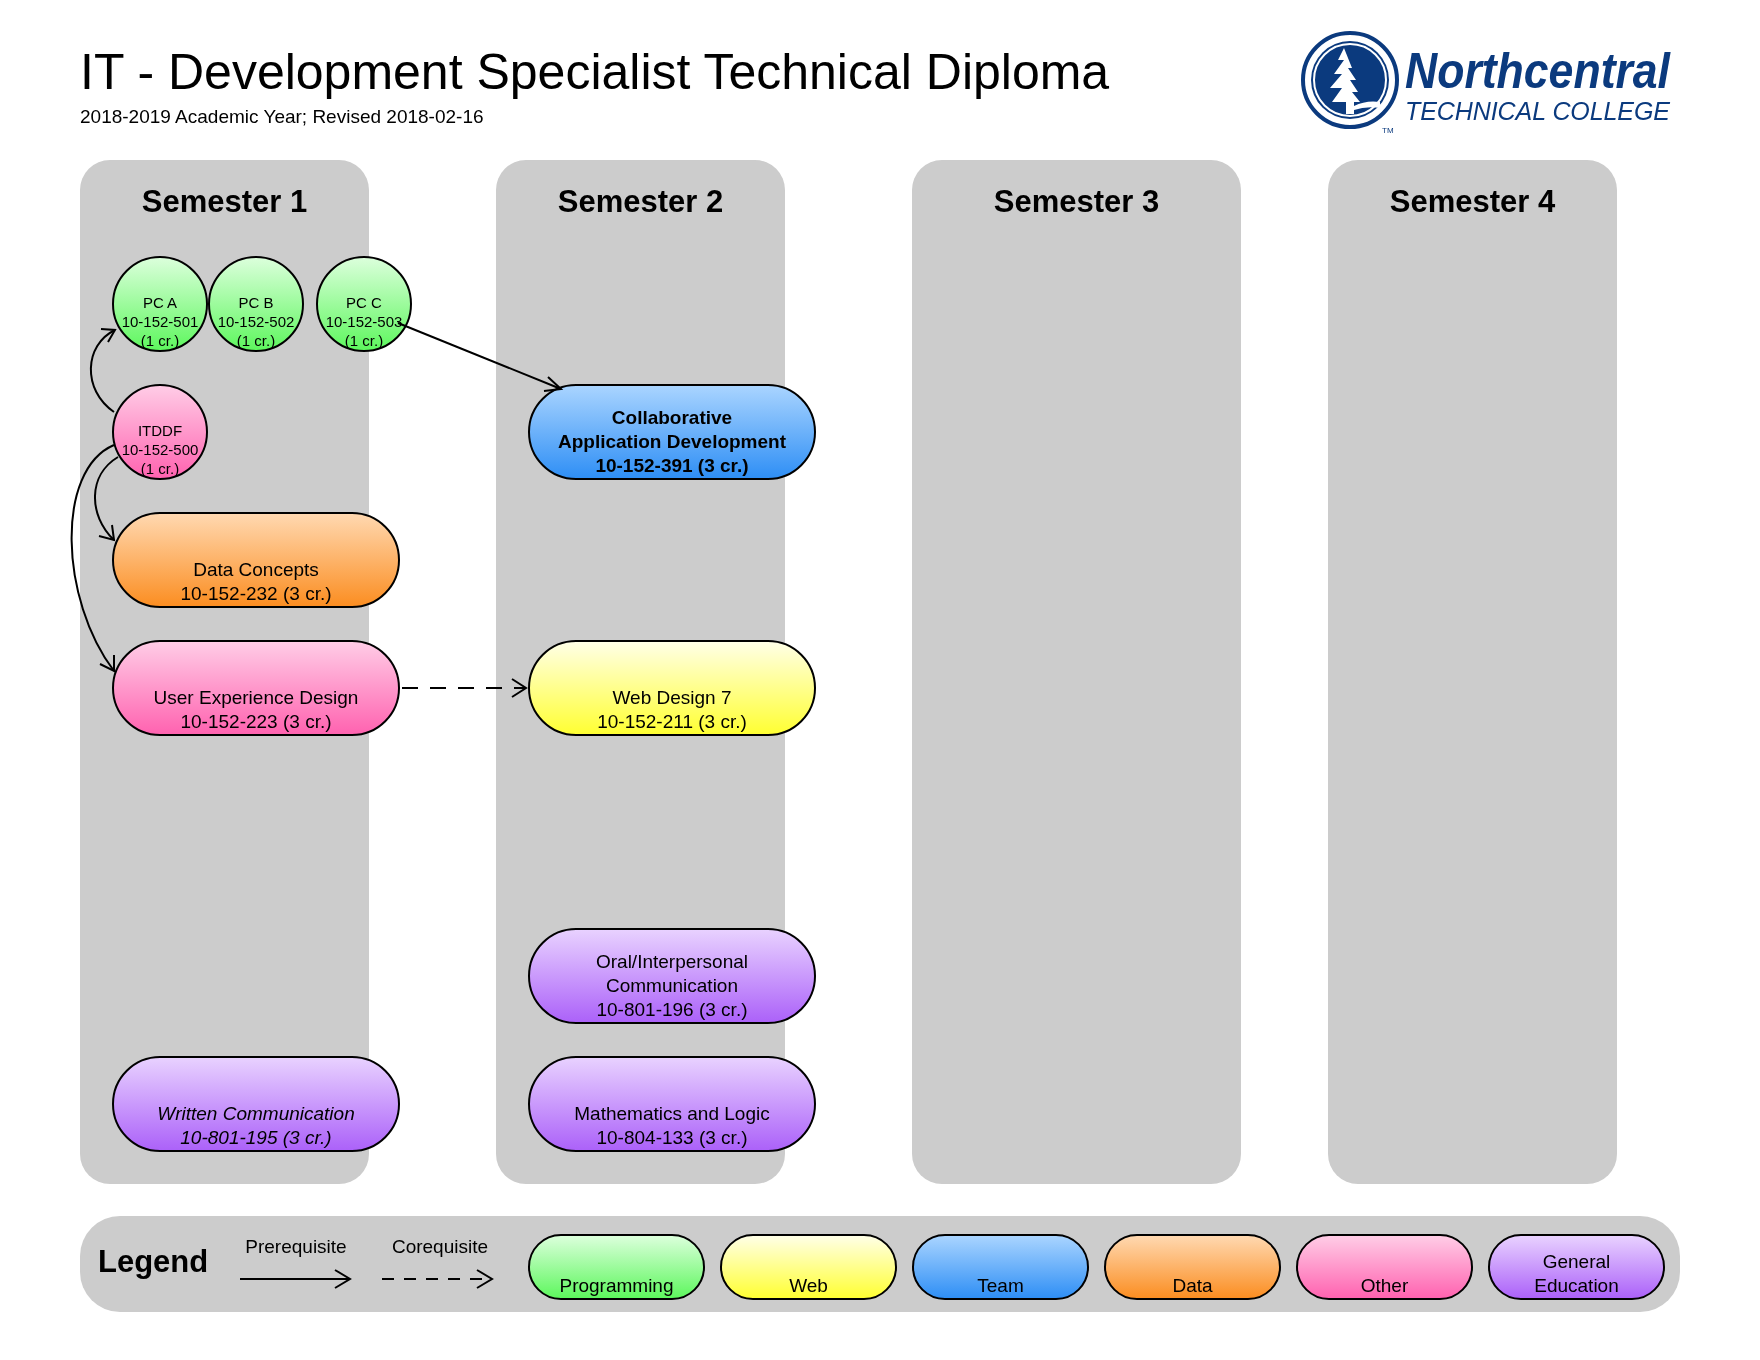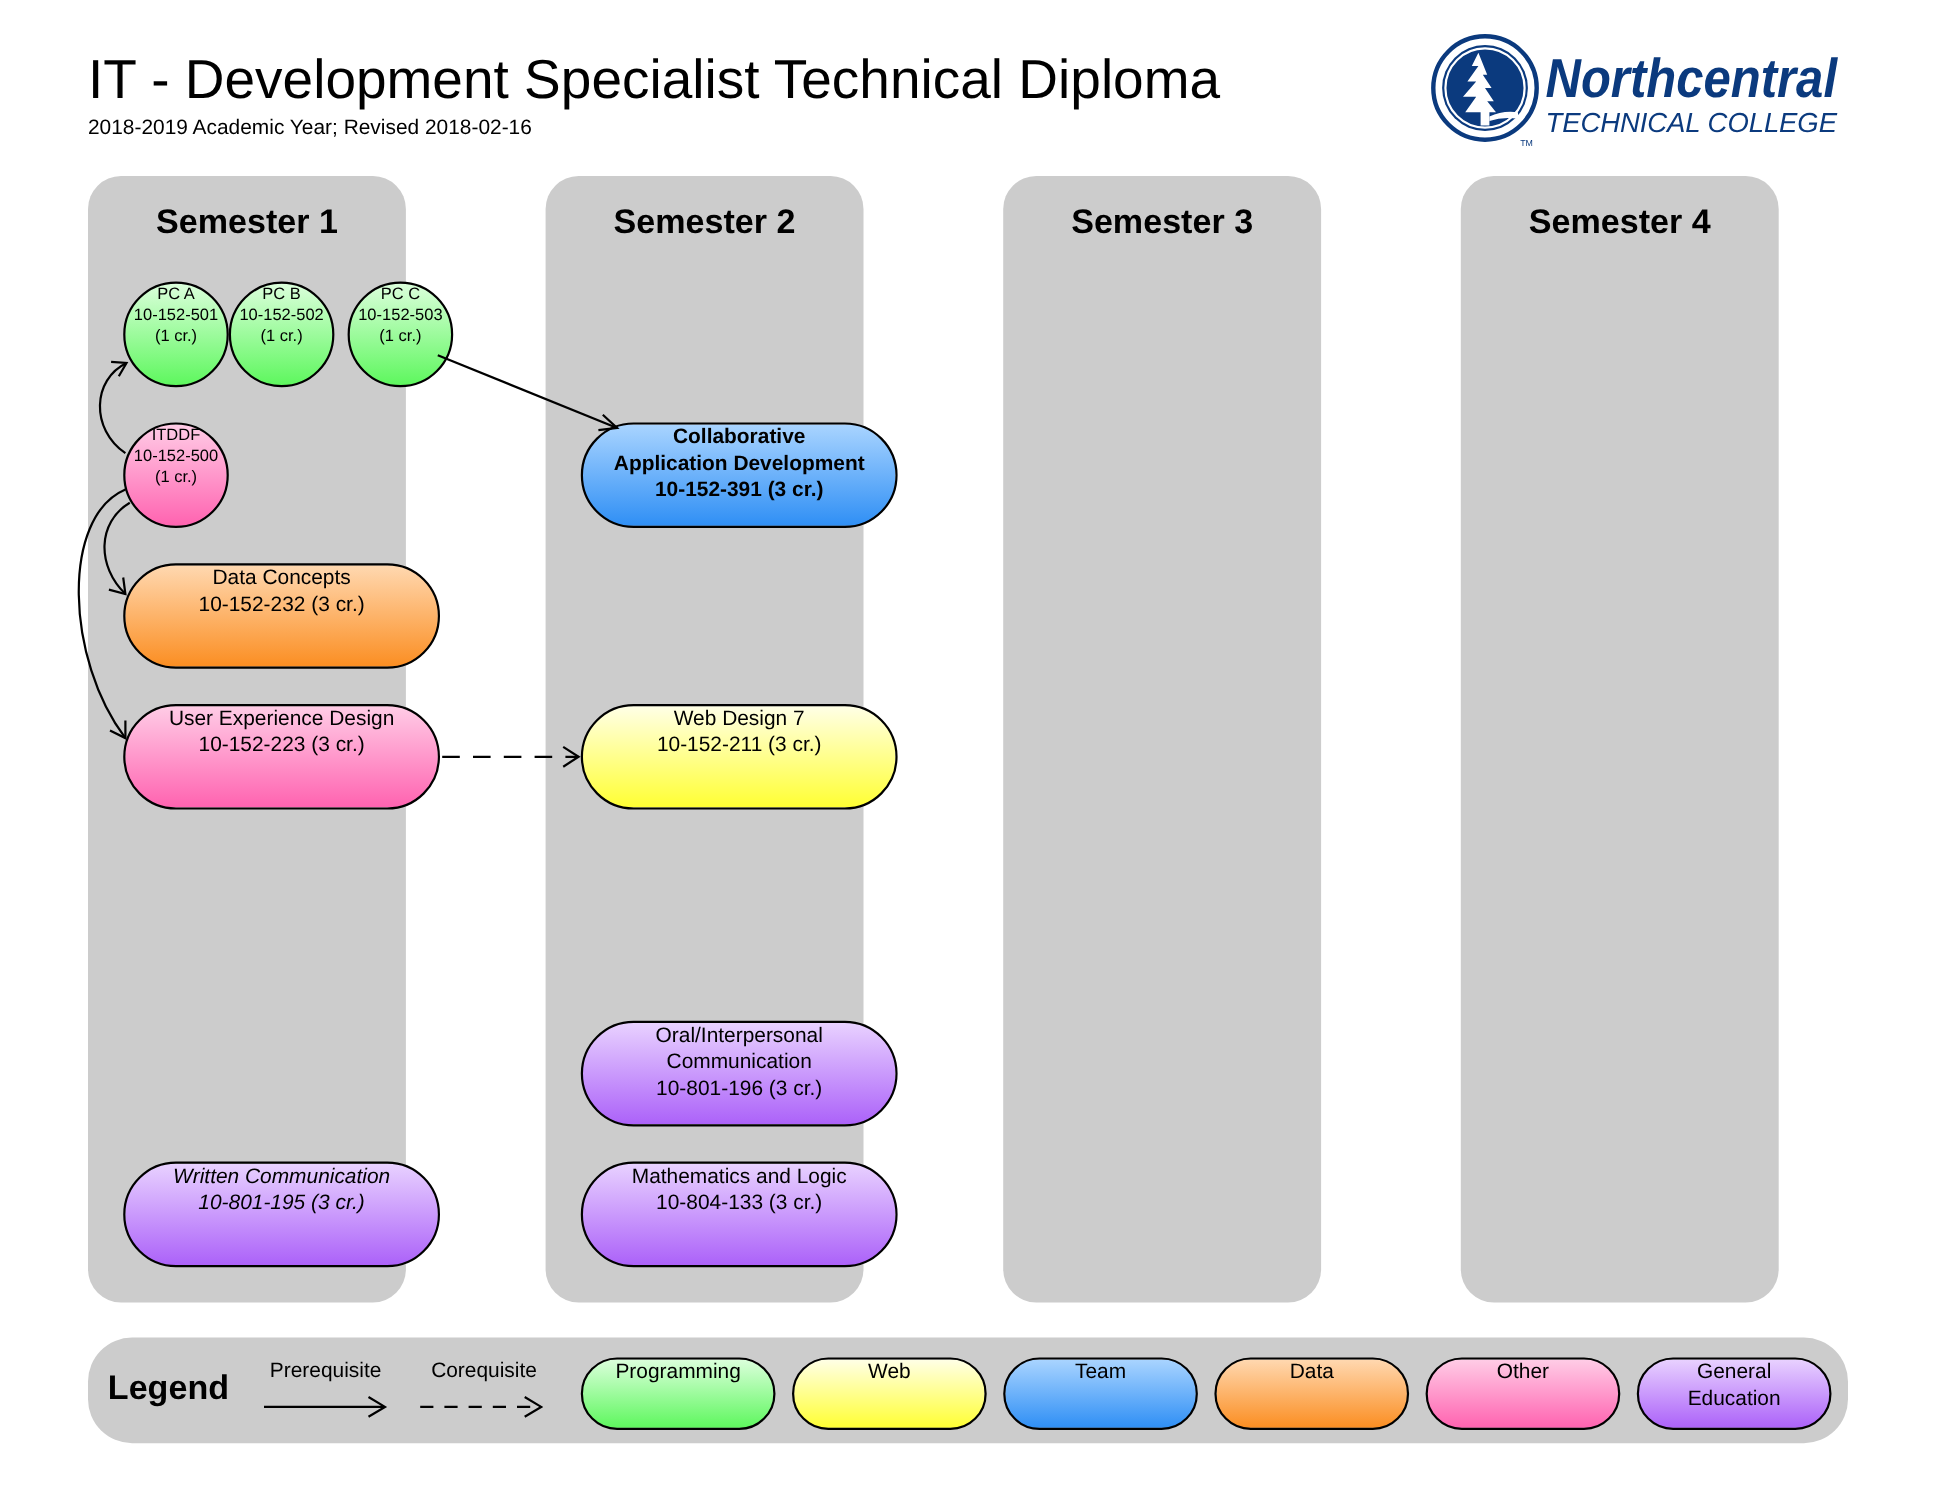--- a/index.html
+++ b/index.html
@@ -3,21 +3,21 @@
 <meta charset="utf-8">
 <style>
   html, body { margin:0; padding:0; background:#ffffff; }
   body { width:1760px; height:1360px; position:relative; overflow:hidden;
          font-family:"Liberation Sans", sans-serif; color:#000; }
   .title { position:absolute; left:80px; top:42px; font-size:50px; line-height:60px; white-space:nowrap; }
   .subtitle { position:absolute; left:80px; top:105px; font-size:19px; line-height:24px; white-space:nowrap; }
   .logo { position:absolute; left:1300px; top:30px; width:390px; height:106px; }
   .panel { position:absolute; top:160px; width:289px; height:1024px; background:#cccccc; border-radius:30px; }
   .panel-title { position:absolute; left:0; right:0; top:24px; text-align:center; font-weight:bold; font-size:31px; line-height:36px; }
-  .node { position:absolute; box-sizing:border-box; border:2px solid #000; display:flex; align-items:flex-start;
+  .node { position:absolute; box-sizing:border-box; border:2px solid #000; display:flex; align-items:flex-end;
           justify-content:center; text-align:center; font-size:19px; line-height:24px; }
   .pill { border-radius:48px; height:96px; width:288px; }
   .circle { border-radius:50%; width:96px; height:96px; font-size:15px; line-height:19px; }
   .c-prog  { background:linear-gradient(#dbffdb, #5ef75e); }
   .c-web   { background:linear-gradient(#ffffe6, #ffff33); }
   .c-team  { background:linear-gradient(#a9d4ff, #2f8ff5); }
   .c-data  { background:linear-gradient(#ffd8b0, #fb8e22); }
   .c-other { background:linear-gradient(#ffcce6, #ff63b0); }
   .c-gen   { background:linear-gradient(#e8d1ff, #ac62f9); }
   .legend { position:absolute; left:80px; top:1216px; width:1600px; height:96px; background:#cccccc; border-radius:40px; }
@@ -44,21 +44,21 @@
     <text x="105" y="90" font-family="Liberation Sans, sans-serif" font-size="25" font-style="italic" fill="#0b3a7e" textLength="265" lengthAdjust="spacing">TECHNICAL COLLEGE</text>
   </svg>
 </div>
 
 <div class="panel" style="left:80px;">
   <div class="panel-title">Semester 1</div>
 </div>
 <div class="panel" style="left:496px;">
   <div class="panel-title">Semester 2</div>
 </div>
-<div class="panel" style="left:912px;">
+<div class="panel" style="left:912px;padding-left:40px;">
   <div class="panel-title">Semester 3</div>
 </div>
 <div class="panel" style="left:1328px;">
   <div class="panel-title">Semester 4</div>
 </div>
 
 <div class="node circle c-prog" style="left:112px; top:256px;">
   <div>
       <div>PC A</div>
   <div>10-152-501</div>

